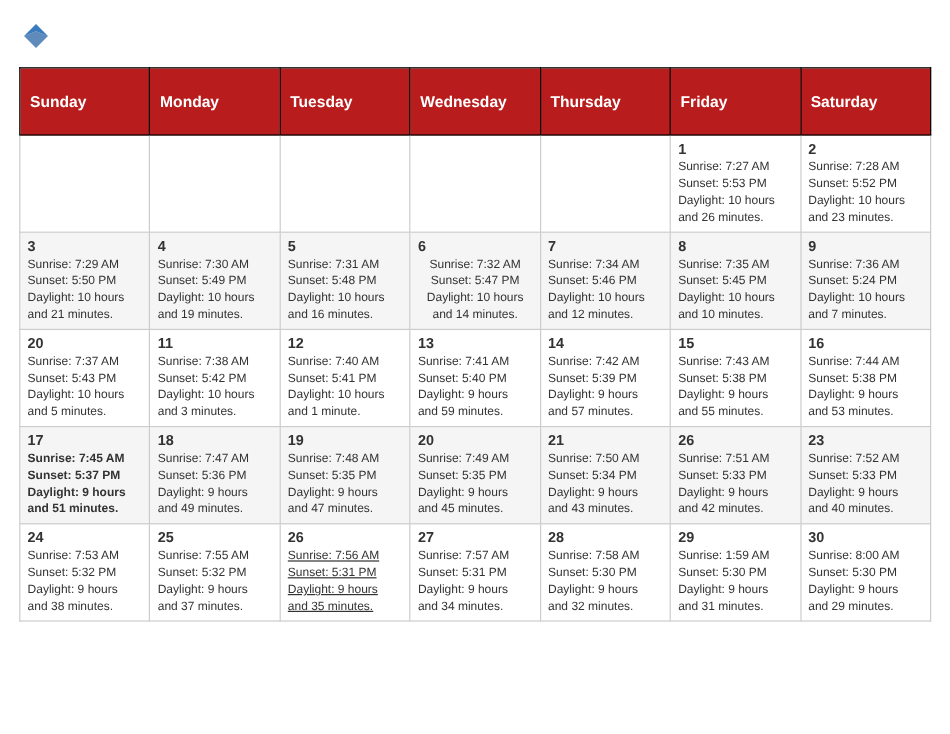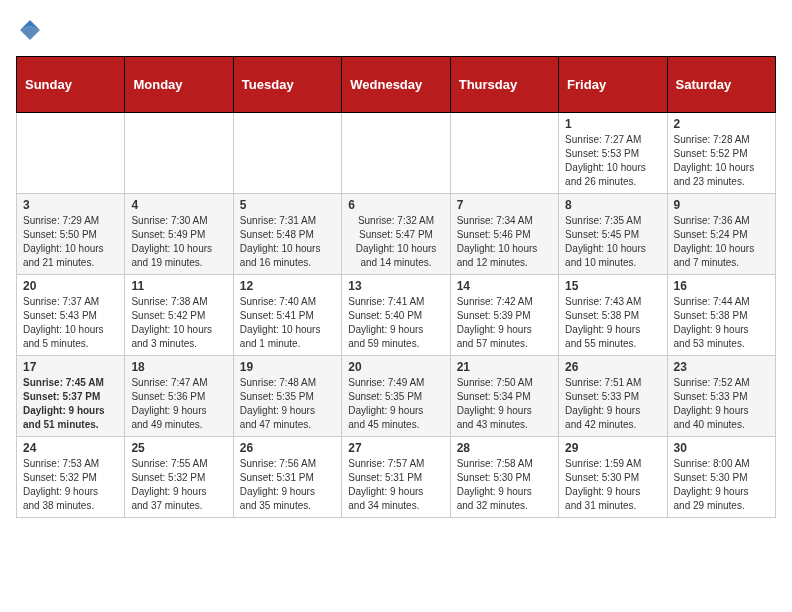--- a/index.html
+++ b/index.html
@@ -310,21 +310,21 @@
         </td>
         <td>
           <span class="day-number">25</span>
           <div class="day-info" style="white-space: pre-line;">Sunrise: 7:55 AM
 Sunset: 5:32 PM
 Daylight: 9 hours
 and 37 minutes.</div>
         </td>
         <td>
           <span class="day-number">26</span>
-          <div class="day-info" style="white-space: pre-line;">Sunrise: 7:56 AM
+          <div class="day-info" style="white-space: pre-line; text-decoration: underline;">Sunrise: 7:56 AM
 Sunset: 5:31 PM
 Daylight: 9 hours
 and 35 minutes.</div>
         </td>
         <td>
           <span class="day-number">27</span>
           <div class="day-info" style="white-space: pre-line;">Sunrise: 7:57 AM
 Sunset: 5:31 PM
 Daylight: 9 hours
 and 34 minutes.</div>

